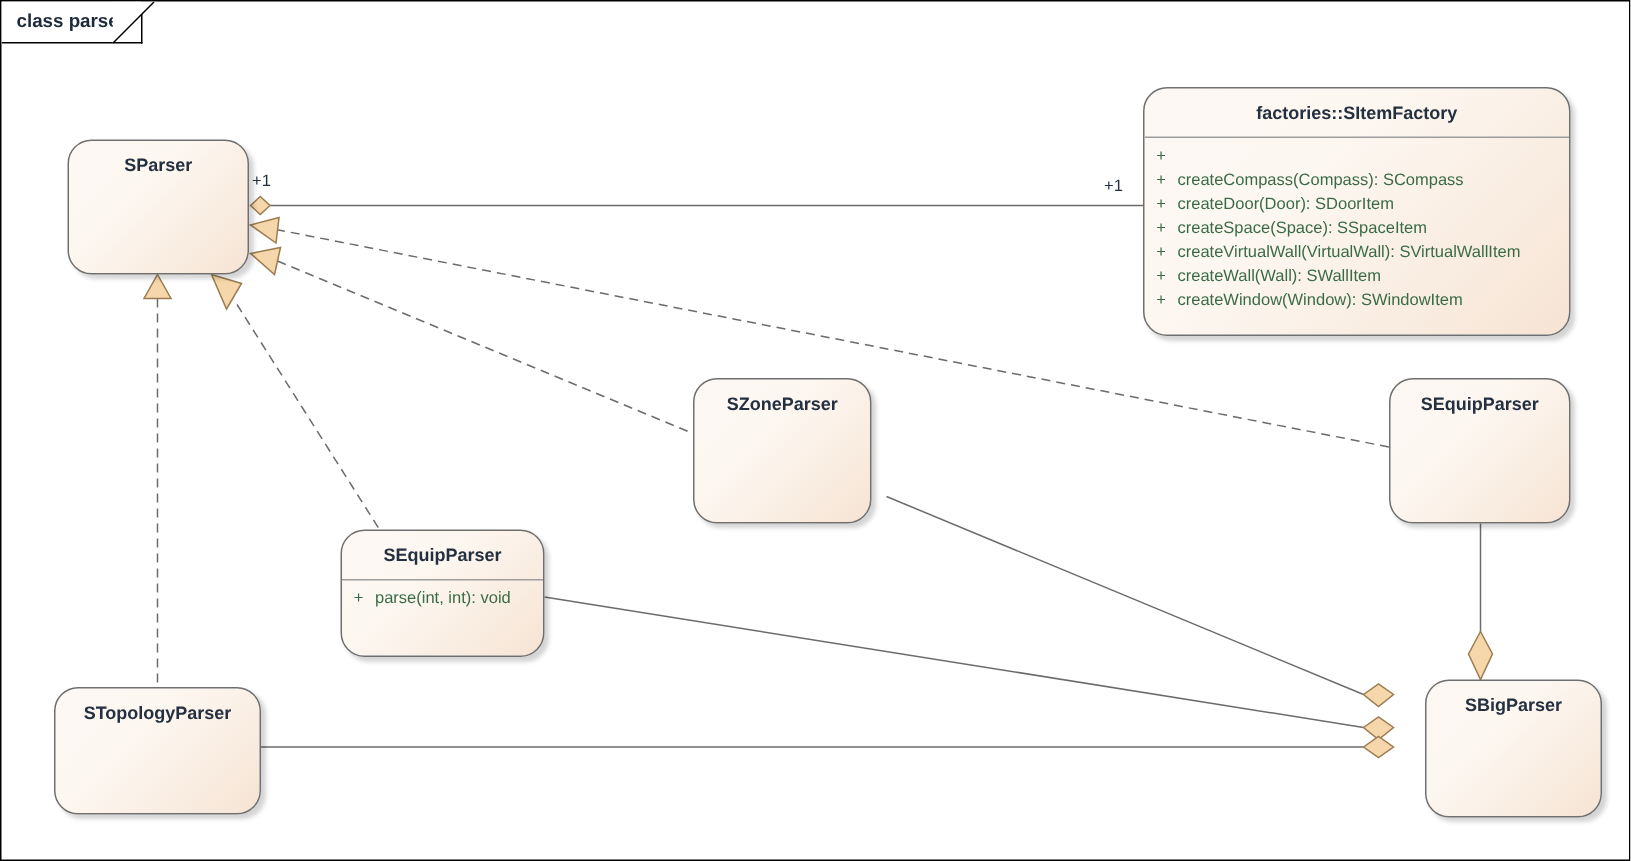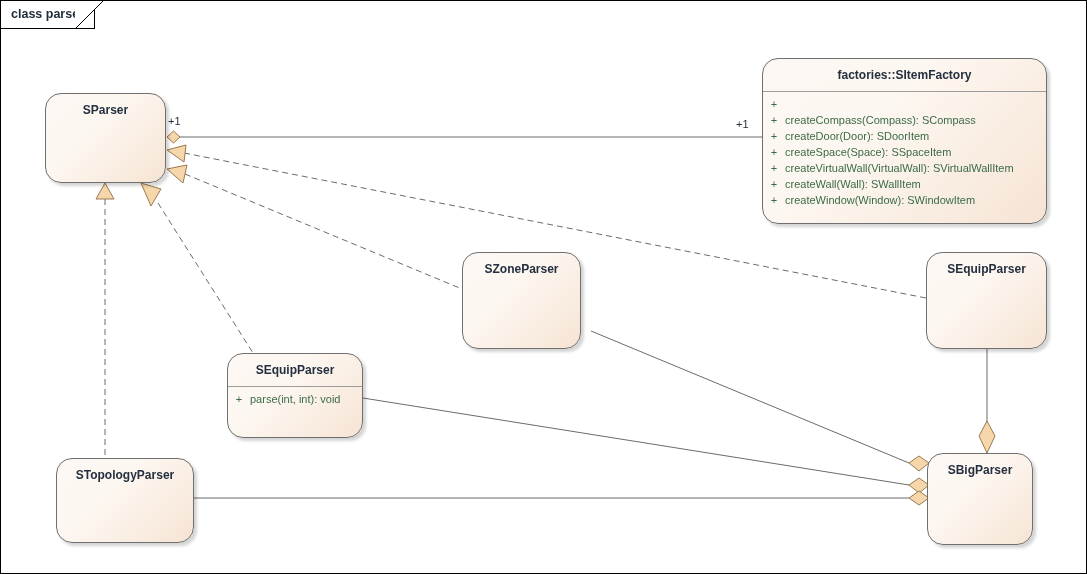--- a/index.html
+++ b/index.html
@@ -199,24 +199,24 @@
   <div class="cls with-ops" style="left:226px; top:352px; width:136px; height:85px;">
     <div class="cls-name">SEquipParser</div>
     <div class="ops">
       <div class="op">
         <span class="op-vis">+</span>
         <span class="op-sig">parse(int, int): void</span>
       </div>
     </div>
   </div>
 
-  <div class="cls" style="left:35px; top:457px; width:138px; height:85px;margin-left:20px;">
+  <div class="cls" style="left:35px; top:457px; width:138px; height:85px;">
     <div class="cls-name">STopologyParser</div>
   </div>
 
-  <div class="cls" style="left:926px; top:452px; width:106px; height:92px;">
+  <div class="cls" style="left:949px; top:452px; width:118px; height:92px;">
     <div class="cls-name">SBigParser</div>
   </div>
 
   <div class="mult" style="left:167px; top:114px;">+1</div>
   <div class="mult" style="left:735px; top:117px;">+1</div>
 
 </div>
 
 </body></html>

